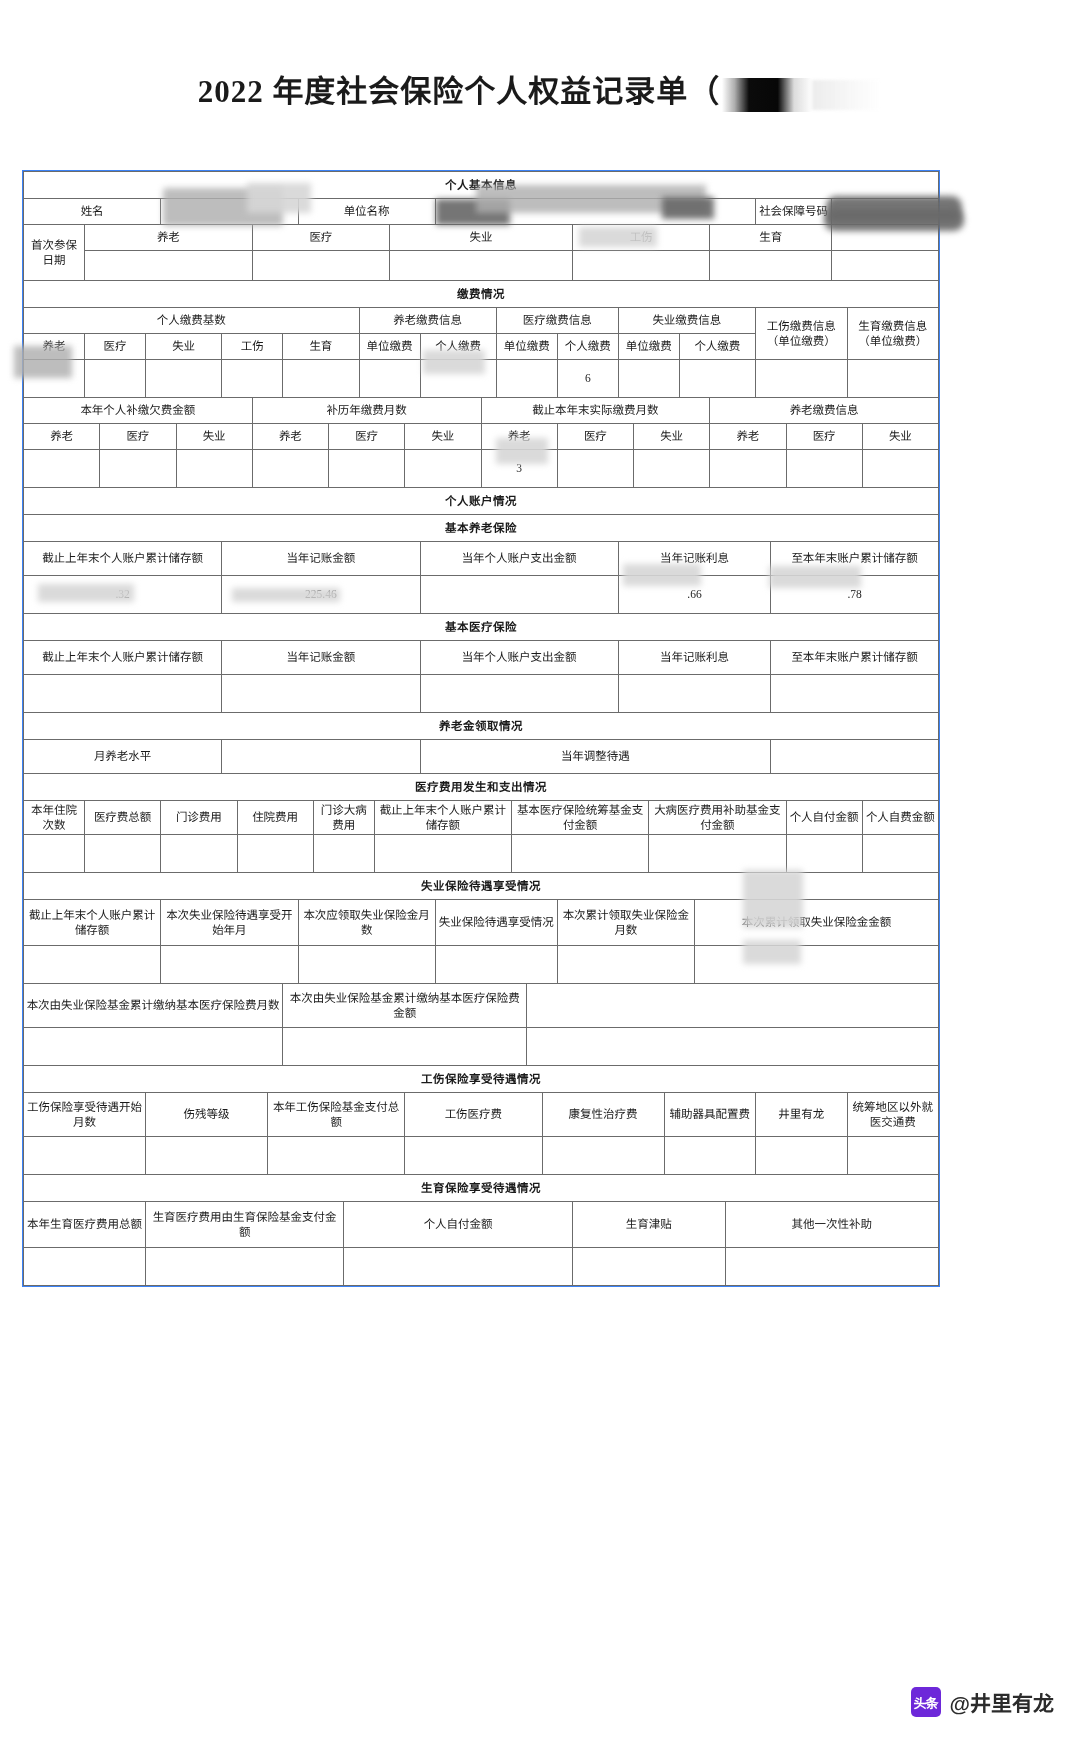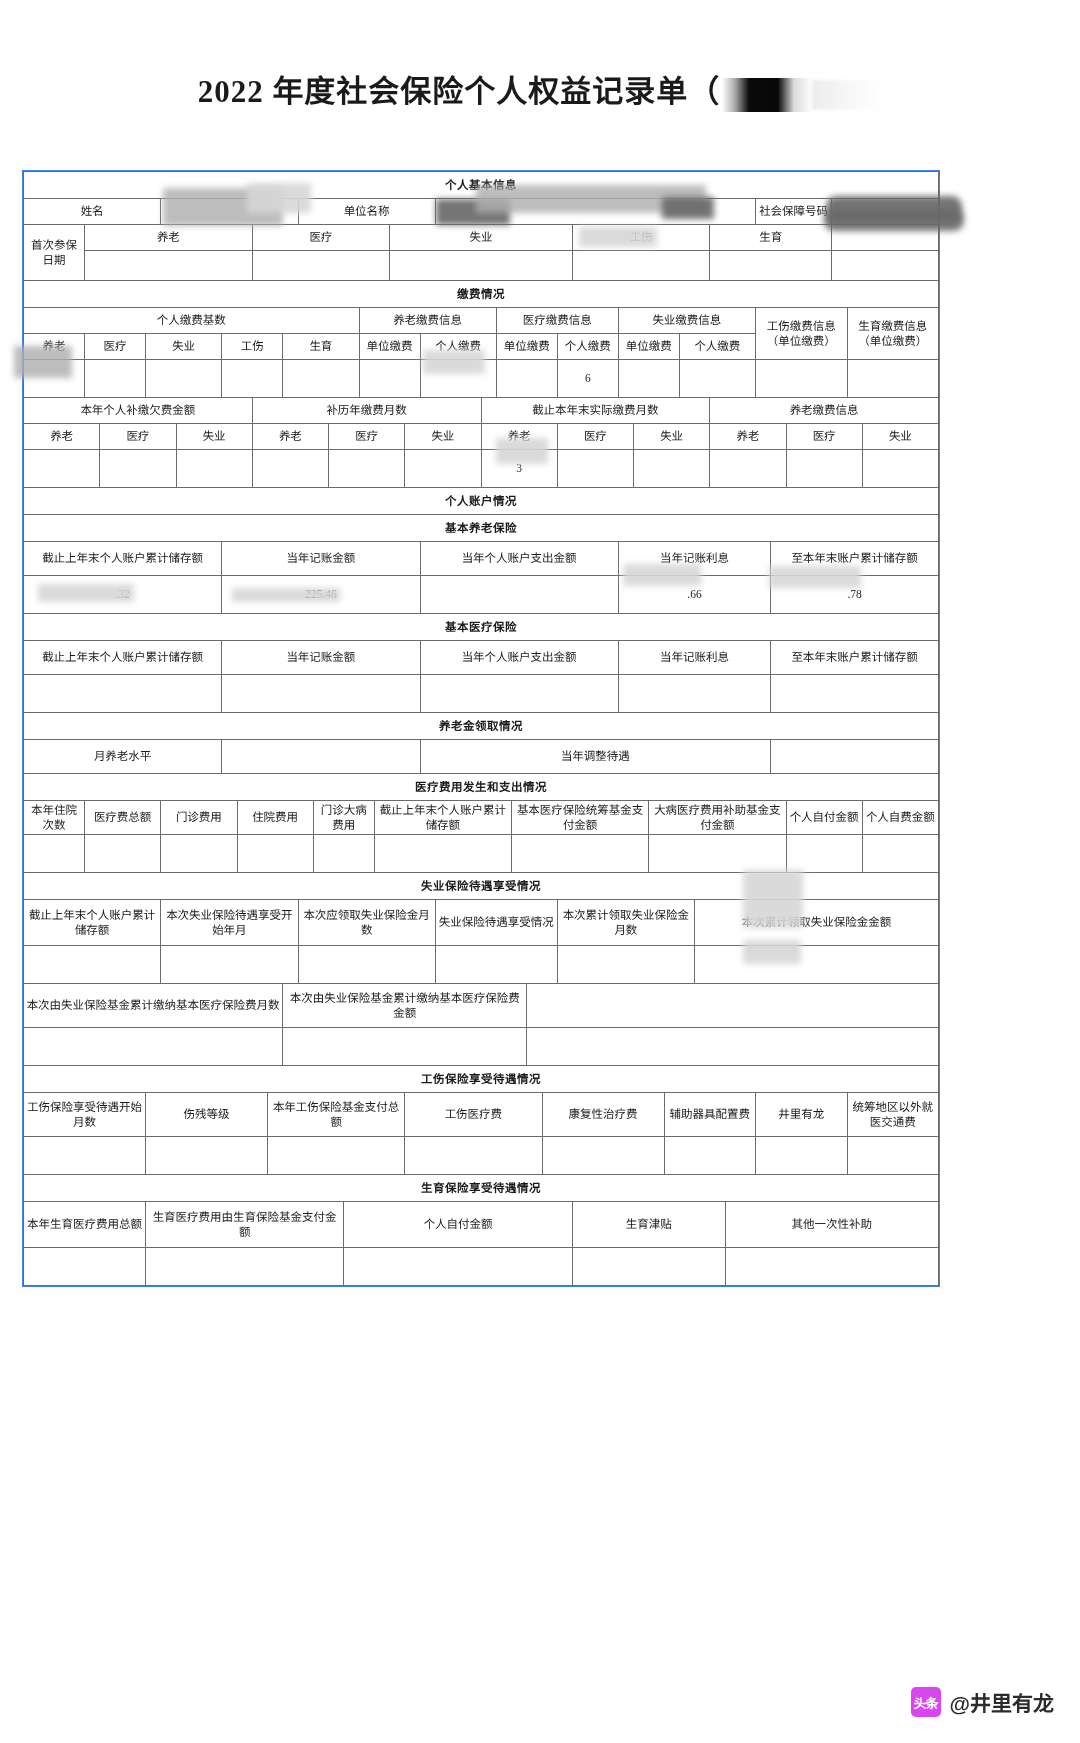--- a/index.html
+++ b/index.html
@@ -115,21 +115,21 @@
     align-items: center;
     gap: 9px;
     font-size: 21px;
     font-weight: bold;
     color: #2b2b2b;
     font-family: "Liberation Sans", sans-serif;
   }
   .wm-logo {
     width: 30px; height: 30px;
     border-radius: 5px;
-    background: #d946ef;
+    background: #6d28d9;
     color: #fff;
     font-size: 13px;
     display: flex; align-items: center; justify-content: center;
     letter-spacing: -1px;
   }
 </style>
 </head>
 <body>
 
 <div class="doc-title">

